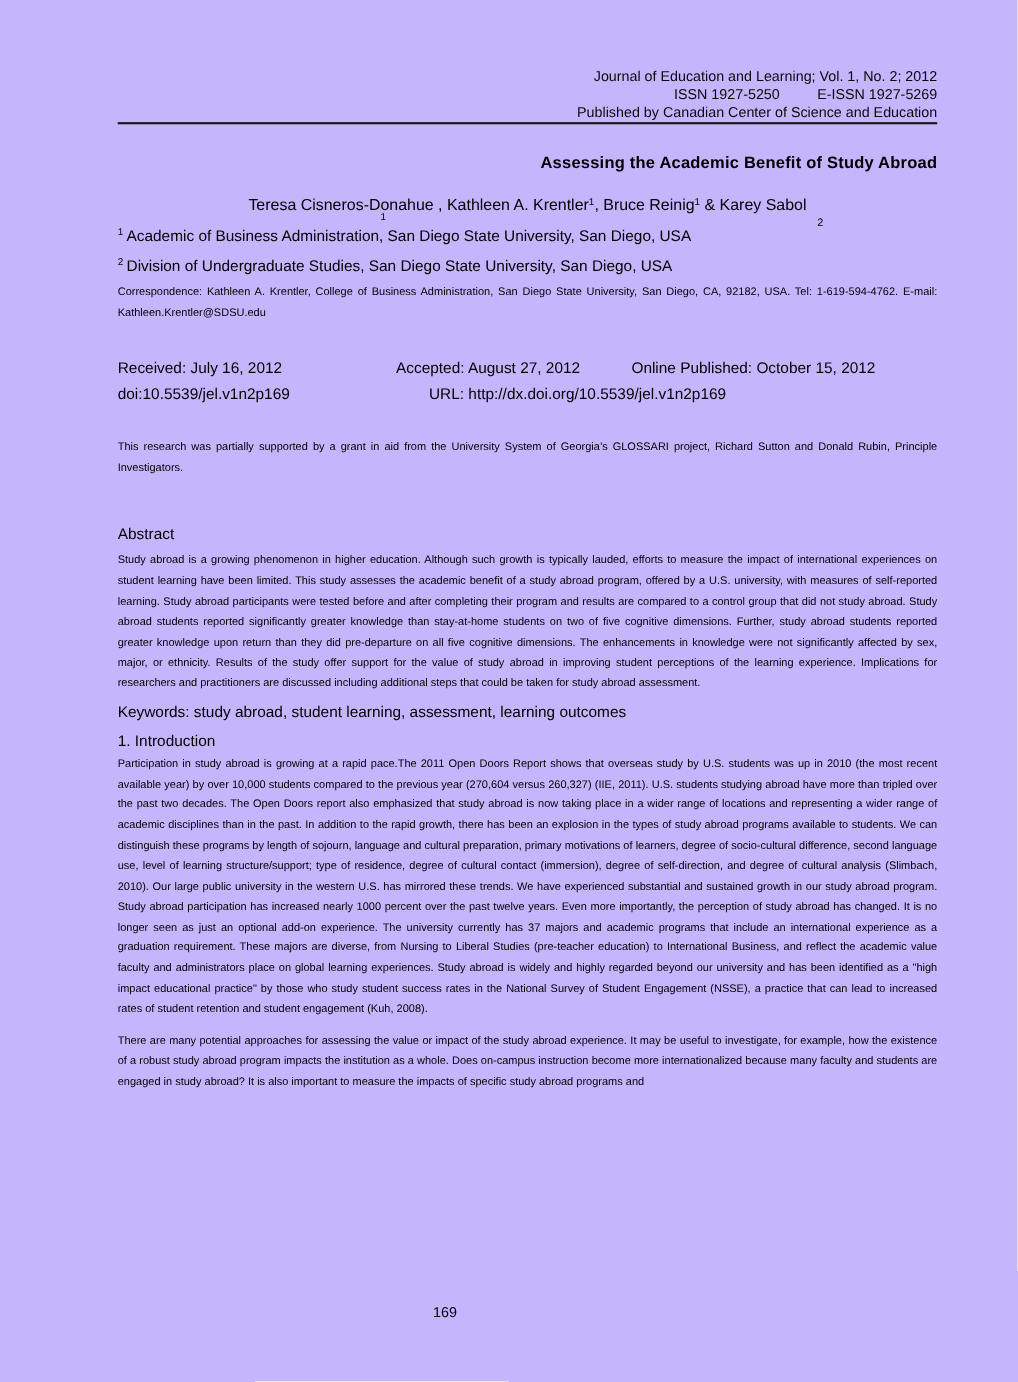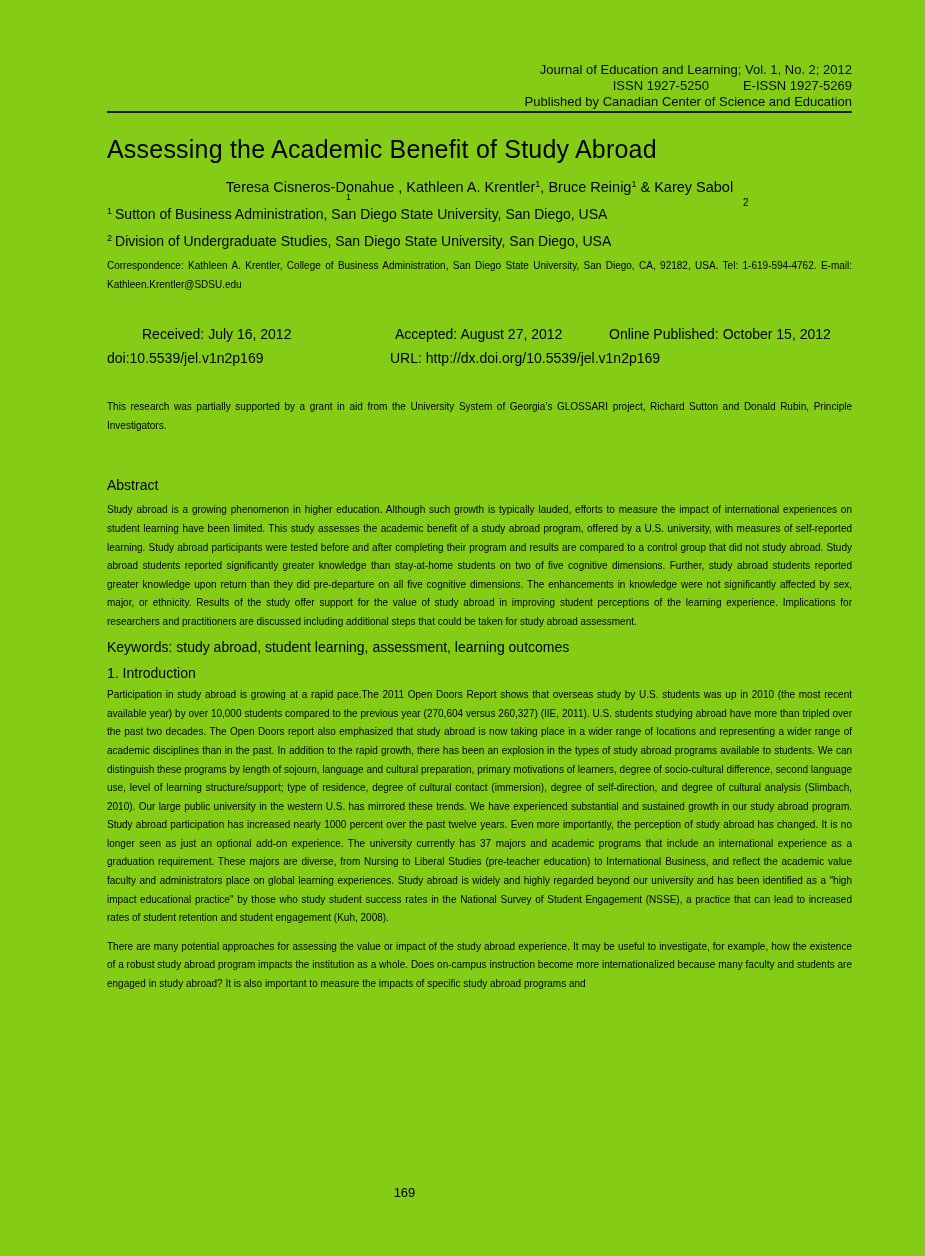--- a/index.html
+++ b/index.html
@@ -4,21 +4,21 @@
 <style>
   html, body {
     margin: 0;
     padding: 0;
     background: #ffffff;
   }
   .page {
     position: relative;
     width: 925px;
     height: 1256px;
-    background: #84cc16;
+    background: #c4b5fd;
     color: #000000;
     font-family: "Liberation Sans", "DejaVu Sans", sans-serif;
     overflow: hidden;
   }
   .content {
     position: absolute;
     left: 107px;
     top: 0;
     width: 745px;
   }
@@ -33,23 +33,23 @@
     margin-left: 34px;
   }
   .rule {
     margin-top: 1px;
     border-top: 2px solid #1c1c1c;
     width: 100%;
     height: 0;
   }
   .title {
     margin: 23px 0 0 0;
-    font-size: 25px;
-    font-weight: normal;
-    text-align: left;
+    font-size: 15px;
+    font-weight: bold;
+    text-align: right;
     line-height: 26px;
     letter-spacing: 0.2px;
   }
   .authors {
     margin-top: 16px;
     text-align: center;
     font-size: 14.5px;
     line-height: 18px;
   }
   sup {
@@ -82,21 +82,20 @@
     text-align: justify;
     margin: 0;
   }
   .corr { margin-top: 7px; }
   .dates-row {
     position: relative;
     margin-top: 31px;
     font-size: 14px;
     line-height: 18px;
     height: 18px;
-    margin-left: 35px;
   }
   .dates-row .accepted { position: absolute; left: 253px; top: 0; }
   .dates-row .online   { position: absolute; left: 467px; top: 0; text-align: center; }
   .doi-row {
     position: relative;
     margin-top: 6px;
     font-size: 14px;
     line-height: 18px;
     height: 18px;
   }
@@ -139,21 +138,21 @@
       <div>Published by Canadian Center of Science and Education</div>
     </div>
 
     <div class="rule"></div>
 
     <h1 class="title">Assessing the Academic Benefit of Study Abroad</h1>
 
     <div class="authors"><span>Teresa Cisneros-Donahue , Kathleen A. Krentler</span><sup>1</sup><span>, Bruce Reinig</span><sup>1</sup><span> &amp; Karey Sabol</span></div>
 
     <div class="affil">
-      <sup>1</sup><span>Sutton of Business Administration, San Diego State University, San Diego, USA</span>
+      <sup>1</sup><span>Academic of Business Administration, San Diego State University, San Diego, USA</span>
       <sup class="stray-sup-1">1</sup>
       <sup class="stray-sup-2">2</sup>
     </div>
 
     <div class="affil">
       <sup>2</sup><span>Division of Undergraduate Studies, San Diego State University, San Diego, USA</span>
     </div>
 
     <p class="body-text corr">Correspondence: Kathleen A. Krentler, College of Business Administration, San Diego State University, San Diego, CA, 92182, USA. Tel: 1-619-594-4762. E-mail: Kathleen.Krentler@SDSU.edu</p>
 

